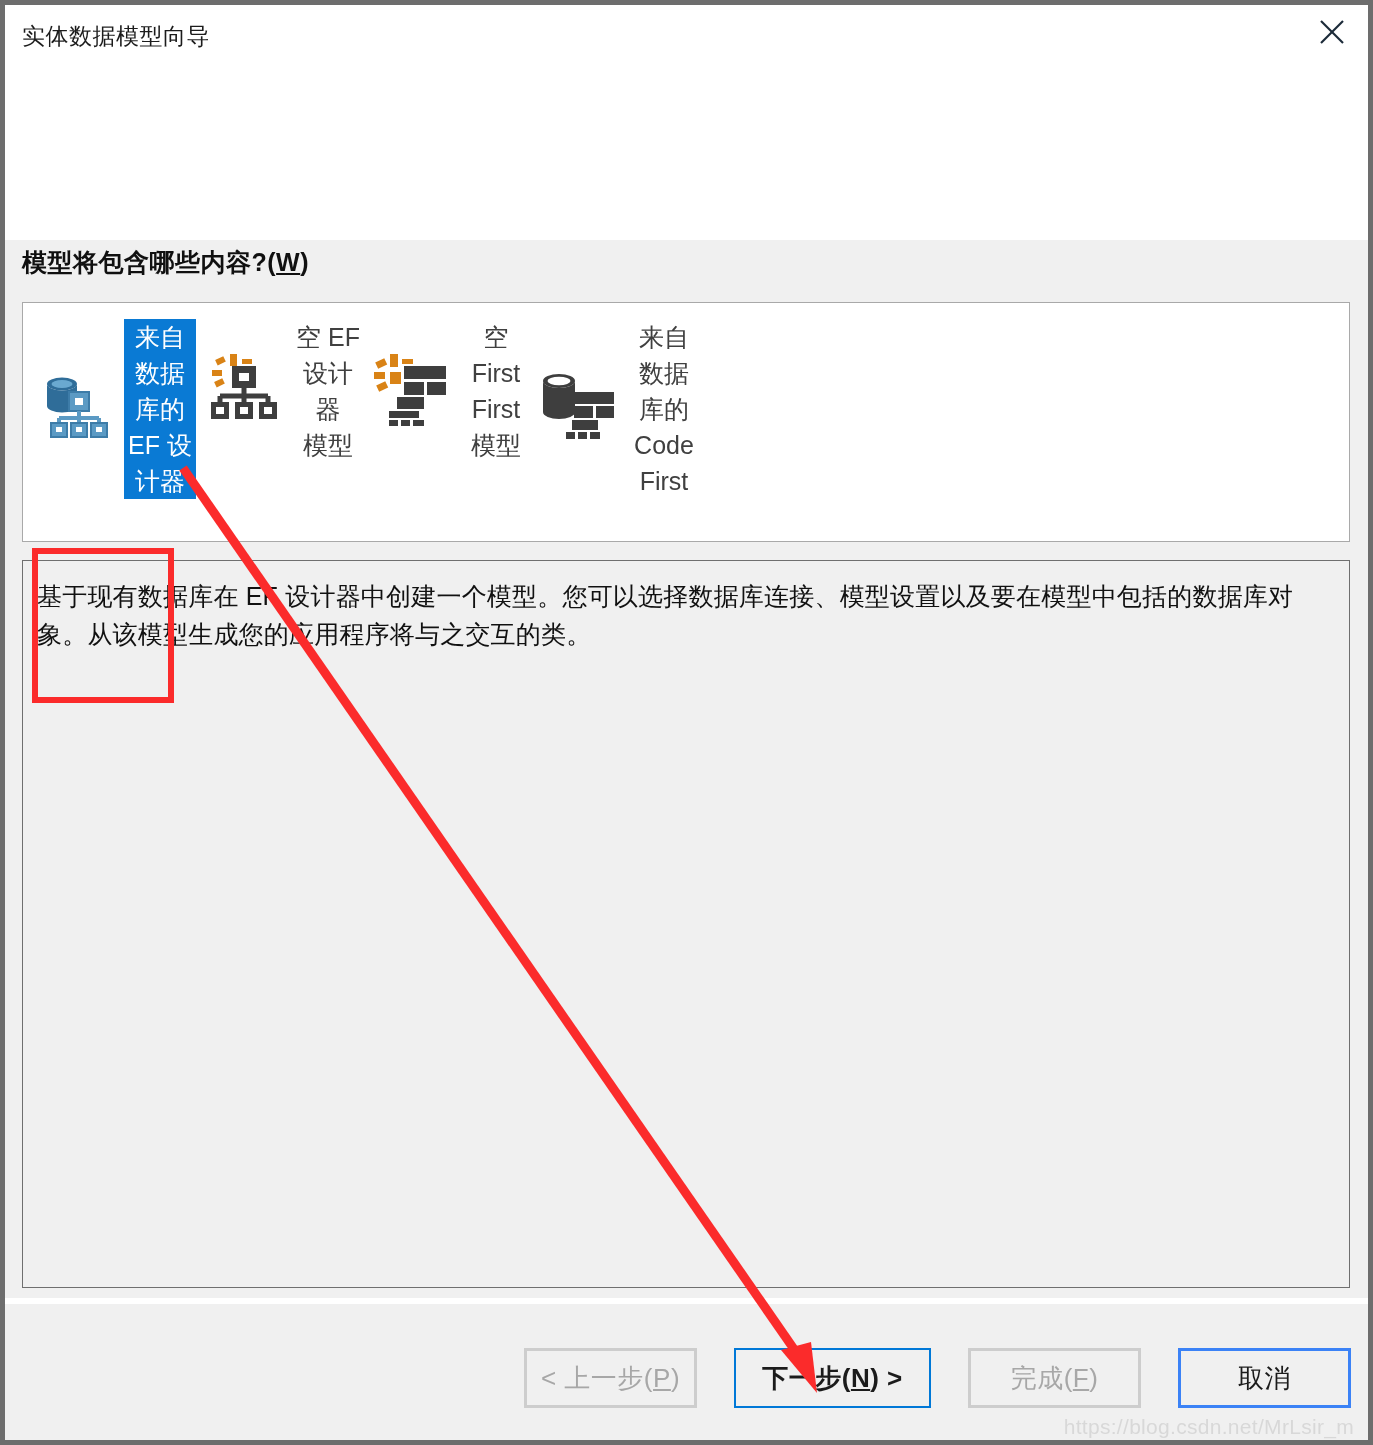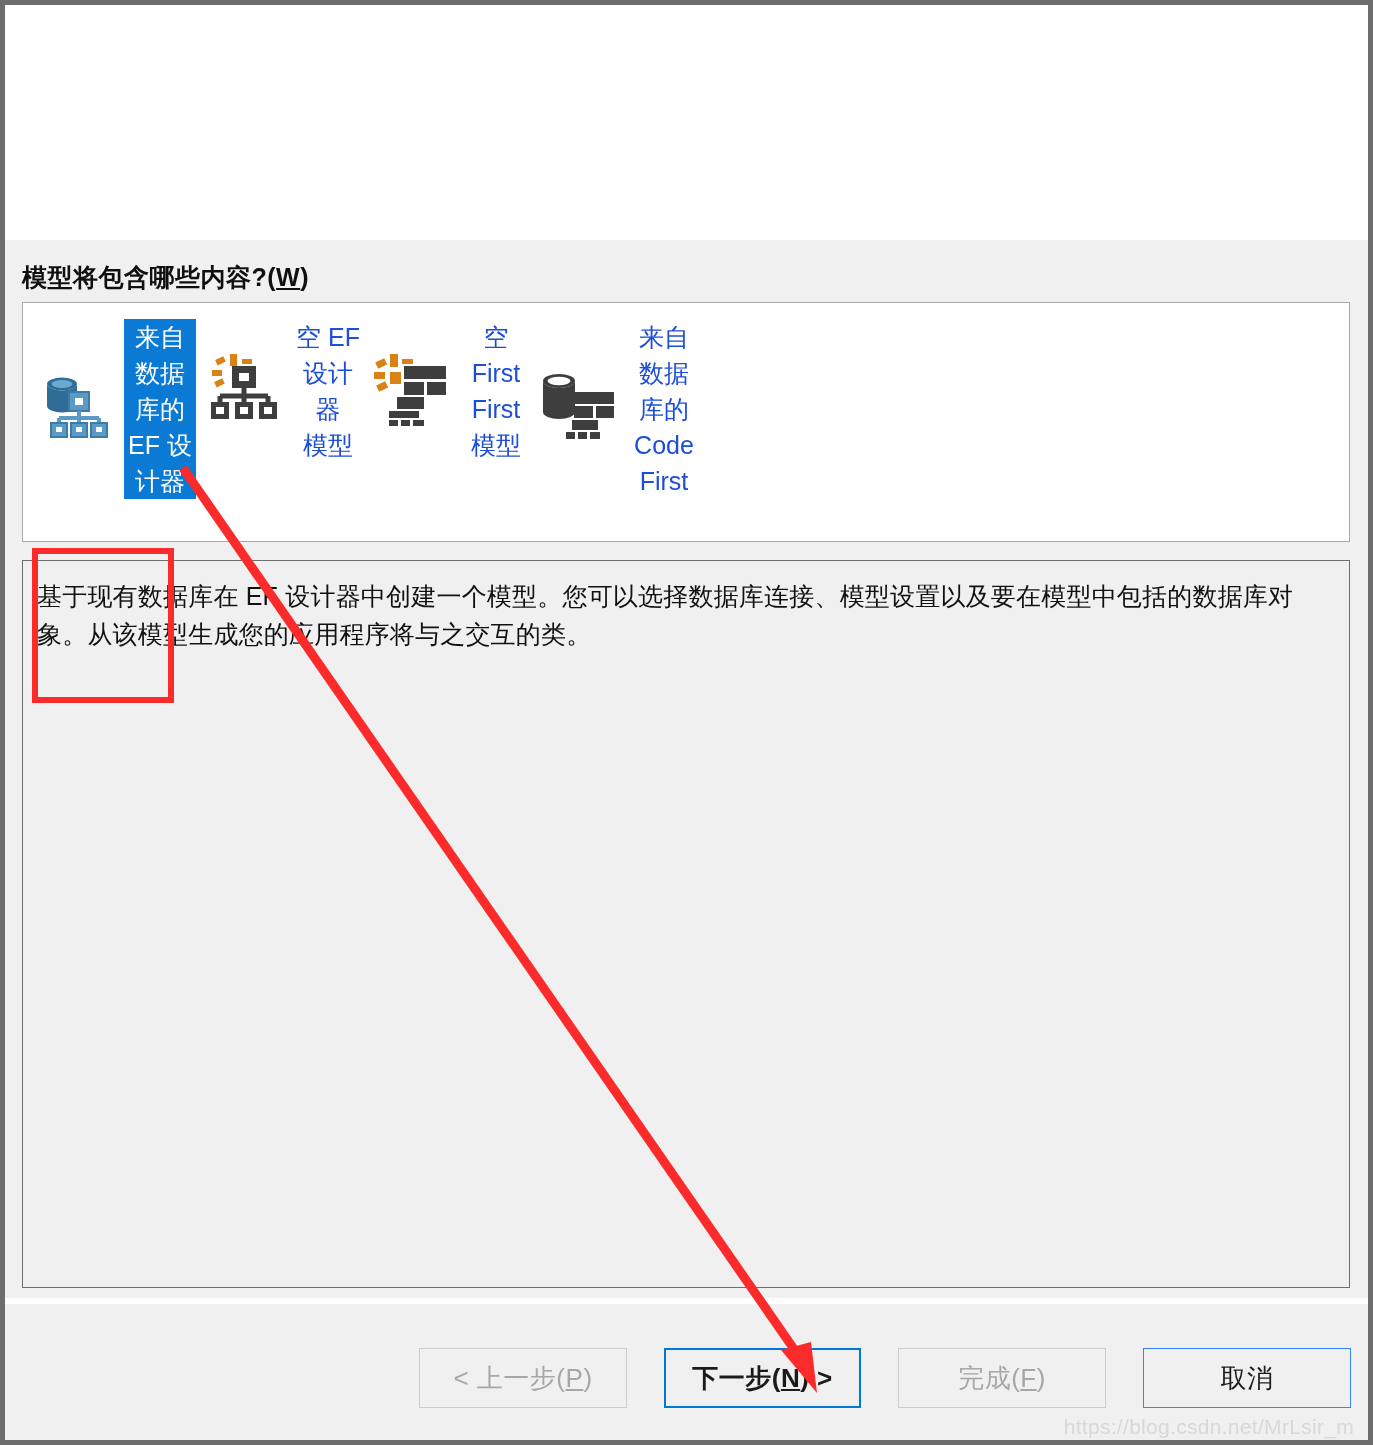--- a/index.html
+++ b/index.html
@@ -77,21 +77,21 @@
   .body-area {
     position: absolute;
     left: 0; top: 235px;
     width: 1363px;
     height: 1063px;
     background: #f0f0f0;
   }
 
   .question-label {
     position: absolute;
-    left: 17px; top: 21px;
+    left: 17px; top: 6px;
     font-size: 25px;
     font-weight: bold;
     color: #101010;
     letter-spacing: 0.5px;
     white-space: nowrap;
   }
   .question-label u { text-decoration: underline; }
 
   
   .model-listbox {
@@ -120,21 +120,21 @@
     width: 96px; height: 76px;
     display: flex;
     align-items: center;
     justify-content: center;
   }
   .model-label {
     margin-top: 6px;
     font-size: 25px;
     line-height: 36px;
     text-align: center;
-    color: #1d4ed8;
+    color: #404040;
     white-space: pre-line;
     padding: 0 2px;
   }
   .model-item.selected .model-label {
     background: #0a7ad4;
     color: #ffffff;
   }
 
   
   .red-box {
@@ -182,28 +182,28 @@
   .btn-row {
     position: absolute;
     left: 0; top: 44px;
     width: 1363px;
     display: flex;
     justify-content: flex-end;
     padding-right: 17px;
     gap: 37px;
   }
   .btn {
-    width: 208px;
+    width: 173px;
     height: 60px;
     font-size: 26px;
     display: flex;
     align-items: center;
     justify-content: center;
     background: #f0f0f0;
-    border: 1px solid #3b82f6;
+    border: 3px solid #3b82f6;
     color: #1b1b1b;
     cursor: pointer;
     letter-spacing: 0.5px;
     white-space: nowrap;
   }
   .btn.disabled {
     color: #a7a7a7;
     border-color: #cdcdcd;
     cursor: default;
   }
@@ -233,20 +233,29 @@
     color: #d8d8d8;
     letter-spacing: 0.3px;
     z-index: 50;
   }
 </style>
 </head>
 <body>
 
 <div id="dialog">
 
+  <div class="titlebar">
+    <span class="titlebar-text">实体数据模型向导</span>
+    <div class="close-btn">
+      <svg width="30" height="30" viewBox="0 0 30 30">
+        <line x1="4" y1="4" x2="26" y2="26" stroke="#1b2a38" stroke-width="2.2"></line>
+        <line x1="26" y1="4" x2="4" y2="26" stroke="#1b2a38" stroke-width="2.2"></line>
+      </svg>
+    </div>
+  </div>
 
 
   <div class="body-area">
 
     <div class="question-label"><span>模型将包含哪些内容?(</span><u>W</u><span>)</span></div>
 
     <div class="model-listbox">
       <div class="model-items">
 
         <div class="model-item selected">

